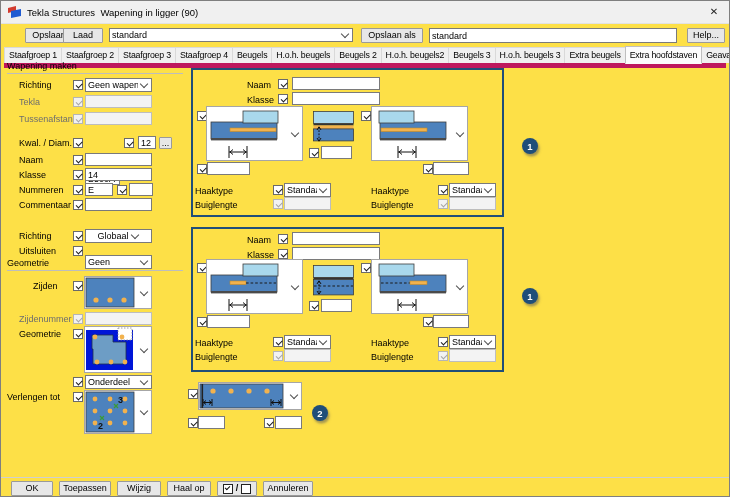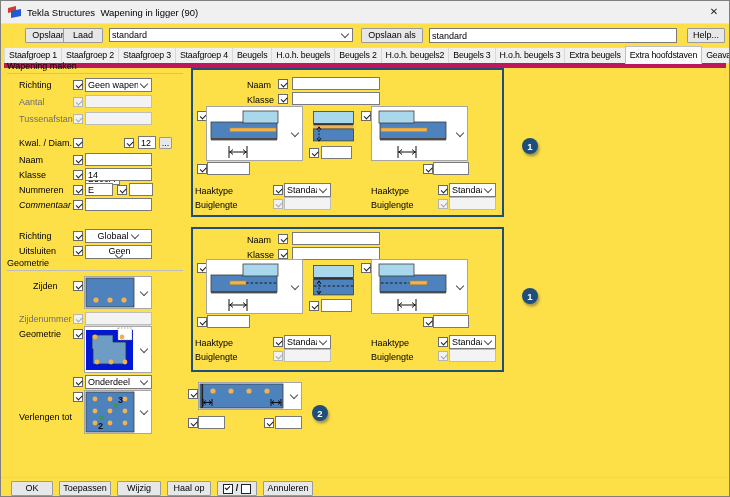--- a/index.html
+++ b/index.html
@@ -96,21 +96,21 @@
   <span class="sect" style="left:6px;top:60px;">Wapening maken</span>
   <div class="sline" style="left:6px;top:72px;width:176px;"></div>
 
   <span class="lbl" style="left:18px;top:79px;">Richting</span>
   <span class="cb" style="left:72px;top:79px;"></span>
   <div class="dd" style="left:84px;top:77px;width:67px;">
     <span class="dd-t">Geen wapening</span>
     <span class="chev"></span>
   </div>
 
-  <span class="lbl dim" style="left:18px;top:96px;">Aantal</span>
+  <span class="lbl dim" style="left:18px;top:96px;">Tekla</span>
   <span class="cb dis" style="left:72px;top:96px;"></span>
   <input class="inp dis" style="left: 84px; top: 94px; width: 67px;">
 
   <span class="lbl dim" style="left:18px;top:113px;">Tussenafstand</span>
   <span class="cb dis" style="left:72px;top:113px;"></span>
   <input class="inp dis" style="left: 84px; top: 111px; width: 67px;">
 
   <span class="lbl" style="left:18px;top:137px;">Kwal. / Diam.</span>
   <span class="cb" style="left:72px;top:137px;"></span>
   <input class="inp" style="left: 84px; top: 135px; width: 35px; margin-top: 36px;" value="B500A">
@@ -125,34 +125,34 @@
   <span class="lbl" style="left:18px;top:169px;">Klasse</span>
   <span class="cb" style="left:72px;top:169px;"></span>
   <input class="inp" style="left: 84px; top: 167px; width: 67px;" value="14">
 
   <span class="lbl" style="left:18px;top:184px;">Nummeren</span>
   <span class="cb" style="left:72px;top:184px;"></span>
   <input class="inp" style="left: 84px; top: 182px; width: 28px;" value="E">
   <span class="cb" style="left:116px;top:184px;"></span>
   <input class="inp" style="left: 128px; top: 182px; width: 24px;">
 
-  <span class="lbl" style="left:18px;top:199px;font-style:italic;">Commentaar</span>
+  <span class="lbl" style="left:18px;top:199px;">Commentaar</span>
   <span class="cb" style="left:72px;top:199px;"></span>
   <input class="inp" style="left: 84px; top: 197px; width: 67px;">
 
   <span class="lbl" style="left:18px;top:230px;">Richting</span>
   <span class="cb" style="left:72px;top:230px;"></span>
   <div class="dd" style="left:84px;top:228px;width:67px;justify-content:center;">
     <span class="dd-t">Globaal</span>
     <span class="chev"></span>
   </div>
 
   <span class="lbl" style="left:18px;top:245px;">Uitsluiten</span>
   <span class="cb" style="left:72px;top:245px;"></span>
-  <div class="dd" style="left:84px;top:244px;width:67px;flex-direction:column;">
+  <div class="dd" style="left:84px;top:254px;width:67px;">
     <span class="dd-t">Geen</span>
     <span class="chev"></span>
   </div>
 
   <span class="sect" style="left:6px;top:257px;">Geometrie</span>
   <div class="sline" style="left:6px;top:269px;width:176px;"></div>
 
   <span class="lbl" style="left:32px;top:280px;">Zijden</span>
   <span class="cb" style="left:72px;top:280px;"></span>
   <div class="piccombo" style="left:83px;top:275px;width:68px;height:33px;">
@@ -184,21 +184,21 @@
     </svg>
     <span class="chev"></span>
   </div>
 
   <span class="cb" style="left:72px;top:376px;"></span>
   <div class="dd" style="left:84px;top:374px;width:67px;">
     <span class="dd-t">Onderdeel</span>
     <span class="chev"></span>
   </div>
 
-  <span class="lbl" style="left:18px;top:391px;margin-top:20px;">Verlengen tot</span>
+  <span class="lbl" style="left:6px;top:391px;">Verlengen tot</span>
   <span class="cb" style="left:72px;top:391px;"></span>
   <div class="piccombo" style="left:83px;top:389px;width:68px;height:44px;">
     <svg width="50" height="42" viewBox="0 0 50 42">
       <rect x="1" y="1" width="48" height="40" class="f-beam s-dark"></rect>
       <circle cx="10" cy="8" r="2.4" class="f-rebar"></circle>
         <circle cx="25" cy="8" r="2.4" class="f-rebar"></circle>
         <circle cx="40" cy="8" r="2.4" class="f-rebar"></circle>
       <circle cx="10" cy="20" r="2.4" class="f-rebar"></circle>
         <circle cx="25" cy="20" r="2.4" class="f-rebar"></circle>
         <circle cx="40" cy="20" r="2.4" class="f-rebar"></circle>

